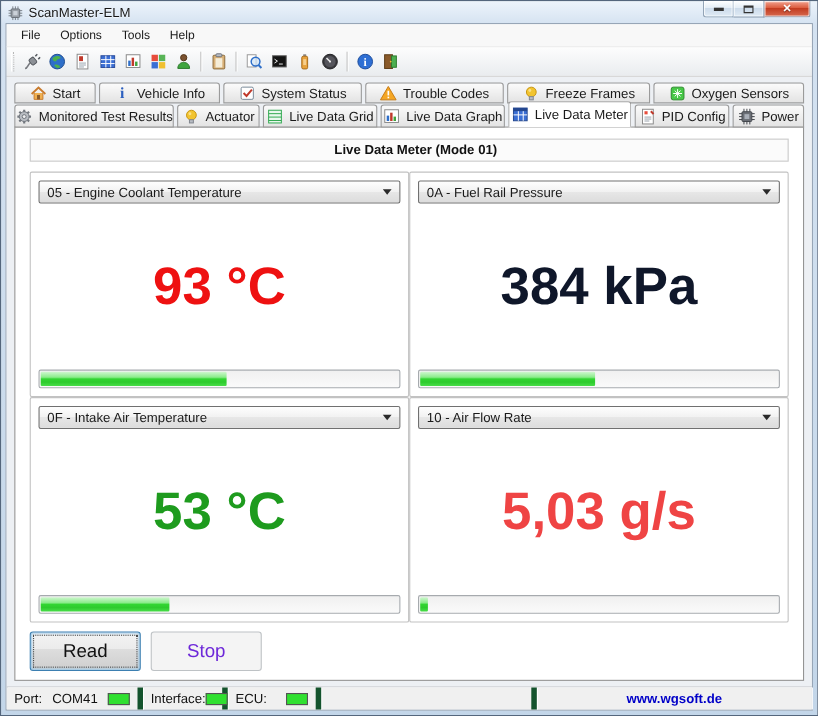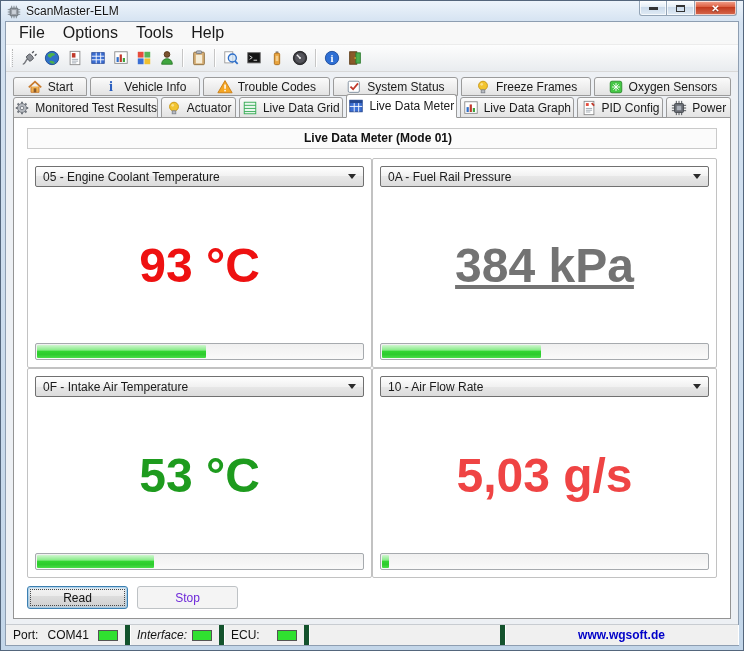--- a/index.html
+++ b/index.html
@@ -25,21 +25,21 @@
   .wc-max{border-left:none;}
   .wc-close{width:42px;border-left:none;border-radius:0 0 3px 0;color:#fff;font-size:10px;font-weight:bold;
       background:linear-gradient(#F2A491,#DB5A3C 45%,#C23A1E 45%,#D66A50);text-shadow:0 1px 1px rgba(0,0,0,.4);}
   .glyph-min{width:9px;height:3px;background:#333;}
   .glyph-max{width:9px;height:7px;border:1px solid #333;border-top:2px solid #333;background:transparent;}
 
   
   .client{flex:1;margin:0 4px 4px 4px;border:1px solid #8E9EB1;background:#F0F0F0;display:flex;flex-direction:column;min-height:0;}
 
   .menubar{flex:0 0 21px;background:#F8F8F8;display:flex;align-items:center;padding:0 4px;border-bottom:1px solid #ECECEC;}
-  .menu-item{padding:2px 9px;font-size:16px;color:#1A1A1A;}
+  .menu-item{padding:2px 9px;font-size:11px;color:#1A1A1A;}
 
   .toolbar{flex:0 0 27px;background:linear-gradient(#FDFDFD,#E9ECEF);border-bottom:1px solid #D8D8D8;display:flex;align-items:center;padding:0 3px;}
   .tb-grip{width:3px;height:18px;border-left:1px solid #FFFFFF;border-right:1px dotted #B8B8B8;margin:0 4px 0 1px;}
   .ticon{width:21px;height:21px;display:inline-flex;align-items:center;justify-content:center;margin:0 1px;border-radius:2px;}
   .tb-sep{width:1px;height:18px;background:#C6C6C6;box-shadow:1px 0 0 #fff;margin:0 4px;display:inline-block;}
 
   
   .bodyarea{flex:1;background:#EDF0F4;display:flex;flex-direction:column;min-height:0;padding:0 7px 5px 7px;}
   .tabrow{display:flex;gap:3px;}
   .tabrow1{margin-top:5px;flex:0 0 19px;}
@@ -60,31 +60,31 @@
   .combo{flex:0 0 21px;border:1px solid #707070;border-radius:2px;
          background:linear-gradient(#FEFEFE,#F1F1F1 50%,#E7E7E7 50%,#DCDCDC);
          display:flex;align-items:center;justify-content:space-between;padding:0 7px;font-size:12px;color:#1A1A1A;}
   .combo-arrow{width:0;height:0;border-left:4px solid transparent;border-right:4px solid transparent;border-top:5px solid #2A2A2A;}
   .value{flex:1;display:flex;align-items:center;justify-content:center;font-size:48px;font-weight:bold;}
   .pbar{flex:0 0 17px;border:1px solid #A6AAAE;border-radius:2px;background:linear-gradient(#F0F0F0,#FAFAFA);padding:1px;}
   .pfill{height:100%;border-radius:1px;
          background:linear-gradient(#CFF6CF 0%,#8AEC8A 38%,#32D532 50%,#2DCB2D 72%,#49DE49 100%);}
 
   .actions{flex:0 0 24px;margin-top:8px;display:flex;gap:9px;}
-  .btn{width:101px;height:23px;font-size:12px;border-radius:3px;display:flex;align-items:center;justify-content:center;}
+  .btn{width:101px;height:36px;font-size:17px;border-radius:3px;display:flex;align-items:center;justify-content:center;}
   .btn-read{border:1px solid #3C7FB1;color:#111;
             background:linear-gradient(#F4F4F4,#EBEBEB 45%,#DDDDDD 45%,#CFCFCF);
             outline:1px dotted #4A4A4A;outline-offset:-4px;box-shadow:0 0 2px 1px #9CC9E8 inset;}
   .btn-stop{border:1px solid #BEC2C5;background:#F4F4F4;color:#6d28d9;}
 
   
   .statusbar{flex:0 0 21px;background:#F0F0F0;border-top:1px solid #C8CCD1;display:flex;align-items:stretch;font-size:12px;color:#111;}
   .sb-sec{display:flex;align-items:center;border-right:5px solid #14532d;box-shadow:1px 0 0 #fff;padding:0 7px;}
   .sb-port{width:124px;justify-content:space-between;}
-  .sb-iface{width:94px;justify-content:space-between;font-style:italic;}
+  .sb-iface{width:77px;justify-content:space-between;}
   .sb-ecu{width:85px;justify-content:space-between;}
   .sb-fill{width:196px;}
   .sb-site{flex:1;justify-content:center;border-right:none;font-weight:bold;color:#0000C8;}
   .led{width:20px;height:11px;border:1px solid #545454;background:#30E030;flex:0 0 20px;}
 </style>
 </head>
 <body>
 
 <div class="window">
 
@@ -243,39 +243,39 @@
             <span class="icn">
               <svg width="16" height="16" viewBox="0 0 18 18" xmlns="http://www.w3.org/2000/svg">
                 <text x="9" y="14" font-size="16" font-weight="bold" fill="#2B5FBF" text-anchor="middle" font-family="Liberation Serif, serif">i</text>
               </svg>
             </span>
             <span>Vehicle Info</span>
           </div>
         <div class="tab">
             <span class="icn">
               <svg width="16" height="16" viewBox="0 0 18 18" xmlns="http://www.w3.org/2000/svg">
+                <rect x="2.5" y="2.5" width="12.5" height="12.5" rx="1.5" fill="#fff" stroke="#7A8A9A"></rect>
+                <path d="M5 8.5l3 3 5.5-6.5" fill="none" stroke="#C0392B" stroke-width="2"></path>
+              </svg>
+            </span>
+            <span>System Status</span>
+          </div>
+        <div class="tab">
+            <span class="icn">
+              <svg width="16" height="16" viewBox="0 0 18 18" xmlns="http://www.w3.org/2000/svg">
                 <path d="M9 1.8L17 15.5H1z" fill="#F5A623" stroke="#C77B14"></path>
                 <rect x="8.2" y="6.2" width="1.7" height="4.8" fill="#fff"></rect>
                 <rect x="8.2" y="12.2" width="1.7" height="1.7" fill="#fff"></rect>
               </svg>
             </span>
             <span>Trouble Codes</span>
           </div>
         <div class="tab">
             <span class="icn">
               <svg width="16" height="16" viewBox="0 0 18 18" xmlns="http://www.w3.org/2000/svg">
-                <rect x="2.5" y="2.5" width="12.5" height="12.5" rx="1.5" fill="#fff" stroke="#7A8A9A"></rect>
-                <path d="M5 8.5l3 3 5.5-6.5" fill="none" stroke="#C0392B" stroke-width="2"></path>
-              </svg>
-            </span>
-            <span>System Status</span>
-          </div>
-        <div class="tab">
-            <span class="icn">
-              <svg width="16" height="16" viewBox="0 0 18 18" xmlns="http://www.w3.org/2000/svg">
                 <circle cx="9" cy="7.5" r="5" fill="#F2C430" stroke="#C79410"></circle>
                 <circle cx="7.5" cy="6" r="1.5" fill="#FAE08A"></circle>
                 <rect x="7" y="12.2" width="4" height="3.3" fill="#B8BCC4" stroke="#80858D"></rect>
               </svg>
             </span>
             <span>Freeze Frames</span>
           </div>
         <div class="tab">
             <span class="icn">
               <svg width="16" height="16" viewBox="0 0 18 18" xmlns="http://www.w3.org/2000/svg">
@@ -309,42 +309,42 @@
             <span>Actuator</span>
           </div>
         <div class="tab">
             <span class="icn">
               <svg width="16" height="16" viewBox="0 0 18 18" xmlns="http://www.w3.org/2000/svg">
                 <rect x="2.5" y="2.5" width="13" height="13" fill="#EAF8EF" stroke="#2FA84F"></rect>
                 <path d="M2.5 6h13M2.5 9.5h13M2.5 13h13" stroke="#2FA84F"></path>
               </svg>
             </span>
             <span>Live Data Grid</span>
-          </div>
-        <div class="tab active">
-            <span class="icn">
-              <svg width="16" height="16" viewBox="0 0 18 18" xmlns="http://www.w3.org/2000/svg">
-                <rect x="2" y="2.5" width="14" height="13" fill="#3B6FD4" stroke="#24478F"></rect>
-                <rect x="2" y="2.5" width="14" height="3.2" fill="#24478F"></rect>
-                <path d="M2 9.5h14M7 5.7v9.8M12 5.7v9.8" stroke="#fff"></path>
-              </svg>
-            </span>
-            <span>Live Data Meter</span>
           </div>
         <div class="tab">
             <span class="icn">
               <svg width="16" height="16" viewBox="0 0 18 18" xmlns="http://www.w3.org/2000/svg">
                 <rect x="2" y="2" width="14" height="13" fill="#fff" stroke="#888"></rect>
                 <rect x="4" y="8" width="2.5" height="5.5" fill="#2E6FC9"></rect>
                 <rect x="7.5" y="5" width="2.5" height="8.5" fill="#C0392B"></rect>
                 <rect x="11" y="9" width="2.5" height="4.5" fill="#3FA53F"></rect>
               </svg>
             </span>
             <span>Live Data Graph</span>
           </div>
+        <div class="tab active">
+            <span class="icn">
+              <svg width="16" height="16" viewBox="0 0 18 18" xmlns="http://www.w3.org/2000/svg">
+                <rect x="2" y="2.5" width="14" height="13" fill="#3B6FD4" stroke="#24478F"></rect>
+                <rect x="2" y="2.5" width="14" height="3.2" fill="#24478F"></rect>
+                <path d="M2 9.5h14M7 5.7v9.8M12 5.7v9.8" stroke="#fff"></path>
+              </svg>
+            </span>
+            <span>Live Data Meter</span>
+          </div>
         <div class="tab">
             <span class="icn">
               <svg width="16" height="16" viewBox="0 0 18 18" xmlns="http://www.w3.org/2000/svg">
                 <rect x="3.5" y="1.5" width="11" height="15" fill="#fff" stroke="#8A8A8A"></rect>
                 <rect x="5.5" y="3.5" width="3.2" height="3.2" fill="#E74C3C"></rect>
                 <path d="M5.5 9.5h7M5.5 11.5h7M5.5 13.5h5" stroke="#99A2AC"></path>
                 <path d="M12 3.5l2.8 2.8" stroke="#C0392B" stroke-width="2"></path>
               </svg>
             </span>
             <span>PID Config</span>
@@ -375,21 +375,21 @@
             <div class="pbar">
               <div class="pfill" style="width: 52%;"></div>
             </div>
           </div>
 
           <div class="meter">
             <div class="combo">
               <span>0A - Fuel Rail Pressure</span>
               <span class="combo-arrow"></span>
             </div>
-            <div class="value" style="color: #737373; text-decoration: underline;">384 kPa</div>
+            <div class="value" style="color: #0f172a;">384 kPa</div>
             <div class="pbar">
               <div class="pfill" style="width: 49%;"></div>
             </div>
           </div>
 
           <div class="meter">
             <div class="combo">
               <span>0F - Intake Air Temperature</span>
               <span class="combo-arrow"></span>
             </div>

